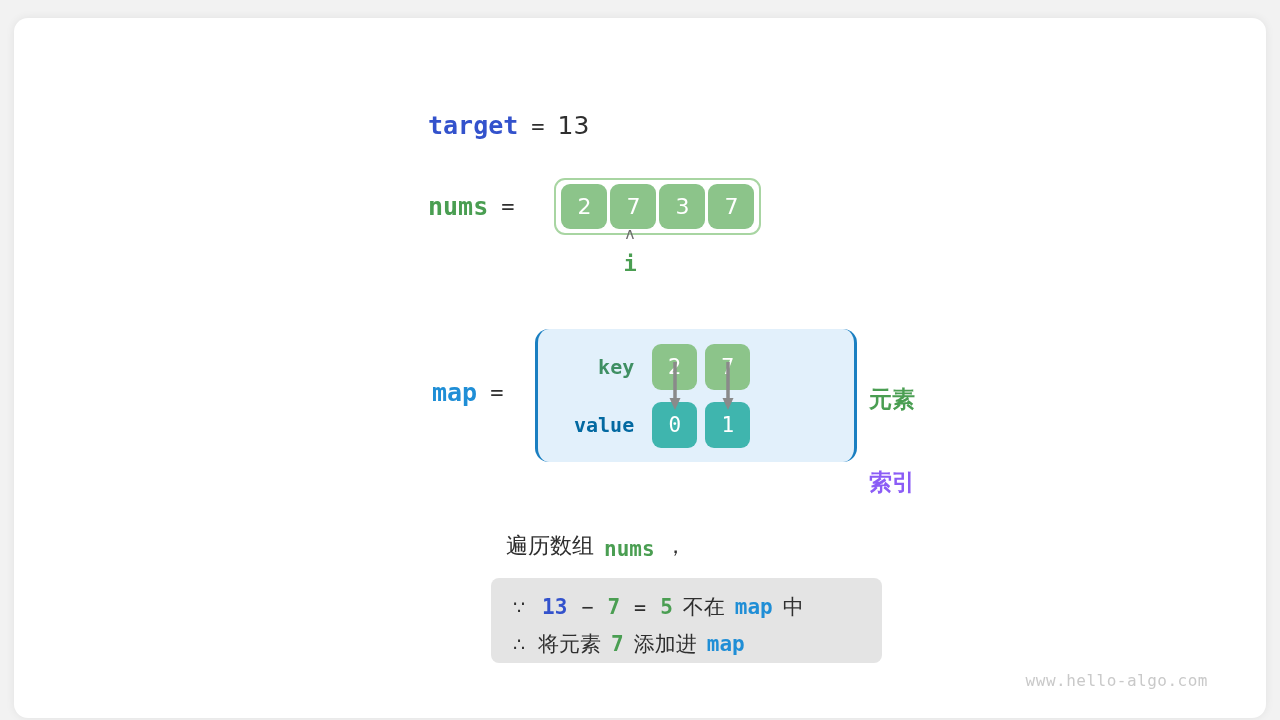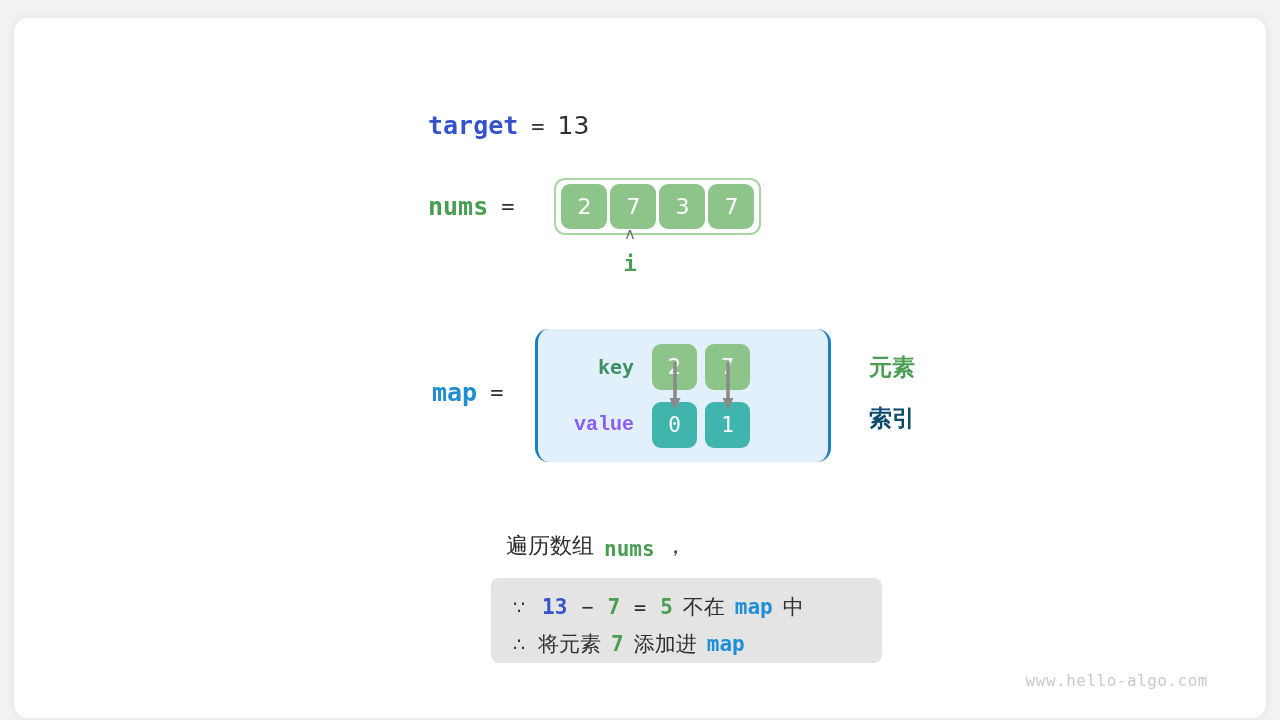--- a/index.html
+++ b/index.html
@@ -140,21 +140,21 @@
   #map-row .eq {
     font-size: 22px;
     color: #2f2f2f;
     font-family: "DejaVu Sans Mono", monospace;
     margin-left: 13px;
   }
   #map-box {
     position: absolute;
     left: 521px;
     top: 311px;
-    width: 296px;
+    width: 322px;
     height: 133px;
     background: #e2f0fb;
     border-left: 3px solid #1a7fc1;
     border-right: 3px solid #1a7fc1;
     border-radius: 14px;
     box-sizing: border-box;
   }
   #map-grid {
     position: absolute;
     left: 0;
@@ -174,21 +174,21 @@
   }
   .map-label {
     font-family: "DejaVu Sans Mono", monospace;
     font-weight: bold;
     font-size: 20px;
     color: #3f8f63;
     height: 40px;
     line-height: 40px;
     text-align: right;
   }
-  .map-label.value-label { color: #8b5cf6; font-family: Liberation Mono, monospace; }
+  .map-label.value-label { color: #0369a1; }
   #map-cols {
     display: flex;
     gap: 8px;
   }
   .map-col {
     position: relative;
     display: flex;
     flex-direction: column;
     gap: 12px;
   }
@@ -225,23 +225,24 @@
     top: 336px;
     display: flex;
     flex-direction: column;
     gap: 25px;
   }
   .legend-item {
     font-family: "DejaVu Sans", sans-serif;
     font-weight: bold;
     font-size: 23px;
     line-height: 26px;
+    margin-top: 32px;
   }
   .legend-item.elem { color: #4a9e52; }
-  .legend-item.index { color: #0c4a6e; }
+  .legend-item.index { color: #8b5cf6; }
 
   
   #caption-line {
     position: absolute;
     left: 492px;
     top: 513px;
     display: flex;
     align-items: flex-end;
     white-space: nowrap;
     font-size: 22px;

